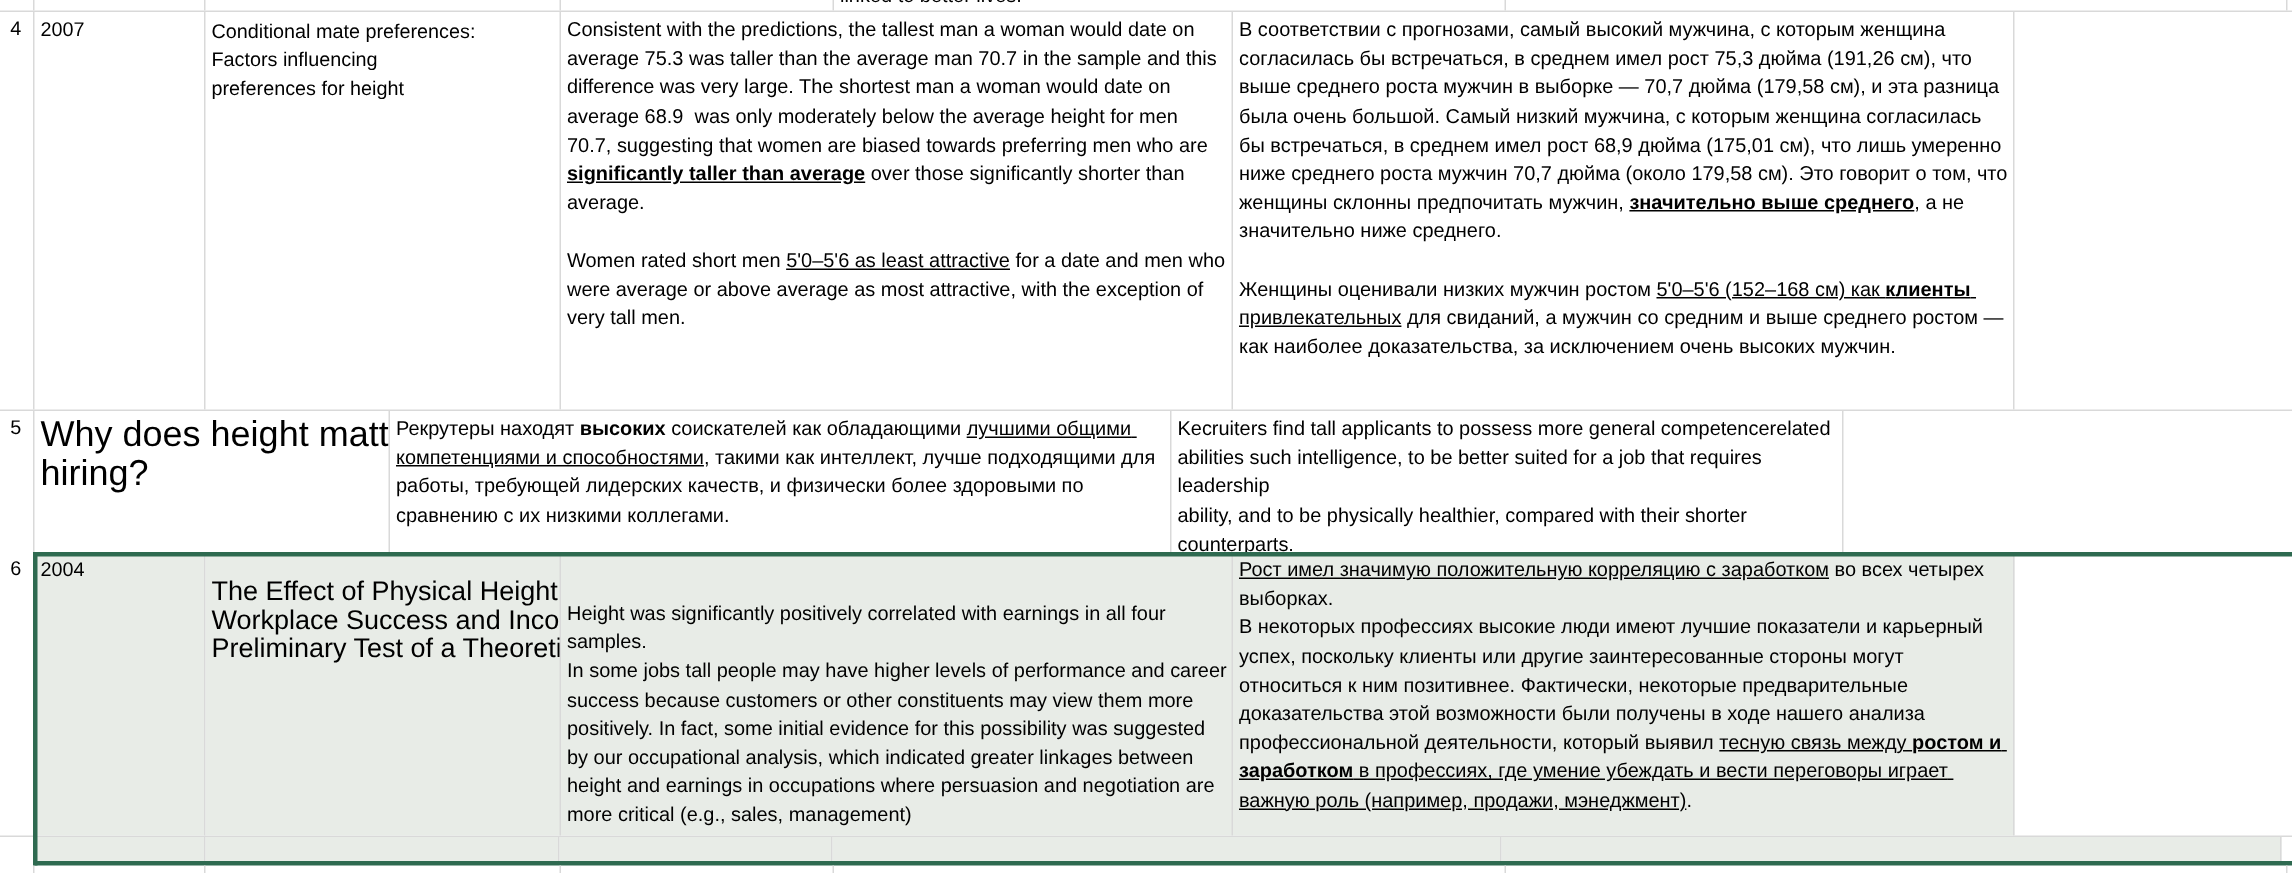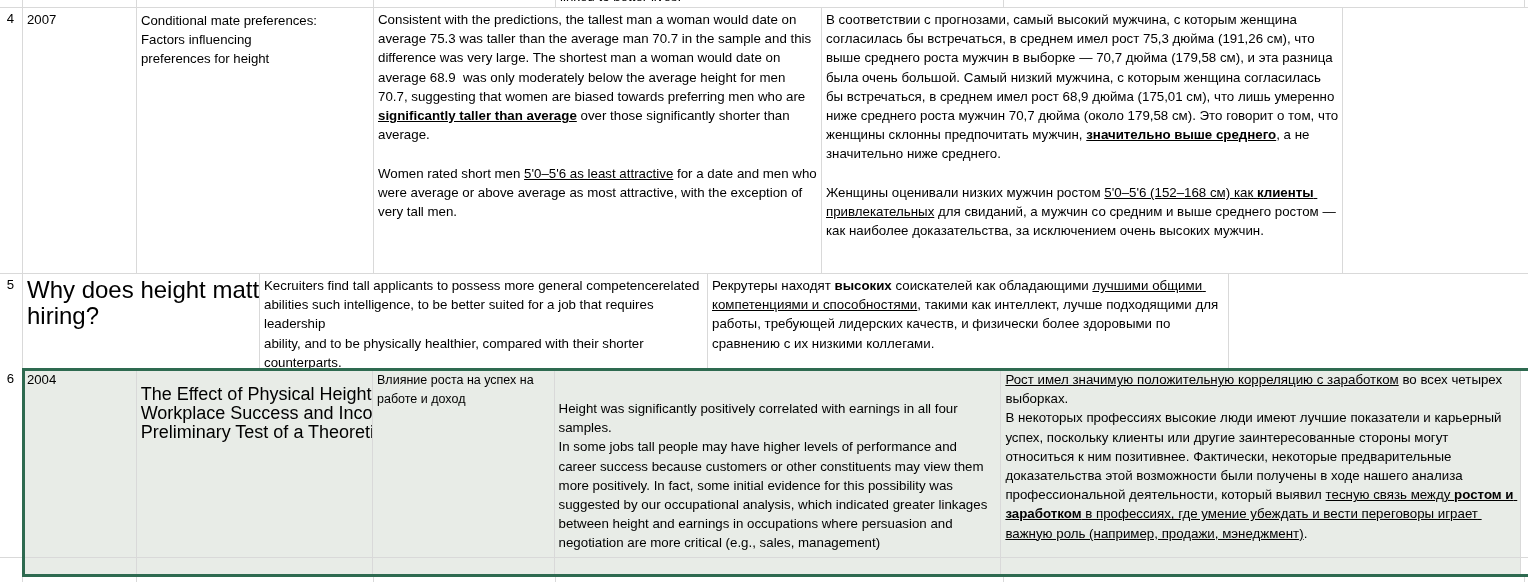--- a/index.html
+++ b/index.html
@@ -84,35 +84,33 @@
     <div class="cell cF body-text"><span>В соответствии с прогнозами, самый высокий мужчина, с которым женщина согласилась бы встречаться, в среднем имел рост 75,3 дюйма (191,26 см), что выше среднего роста мужчин в выборке — 70,7 дюйма (179,58 см), и эта разница была очень большой. Самый низкий мужчина, с которым женщина согласилась бы встречаться, в среднем имел рост 68,9 дюйма (175,01 см), что лишь умеренно ниже среднего роста мужчин 70,7 дюйма (около 179,58 см). Это говорит о том, что женщины склонны предпочитать мужчин, </span><span class="b u">значительно выше среднего</span><span>, а не значительно ниже среднего.
 
 Женщины оценивали низких мужчин ростом </span><span class="u">5'0–5'6 (152–168 см) как </span><span class="b u">клиенты</span><span class="u"> привлекательных</span><span> для свиданий, а мужчин со средним и выше среднего ростом — как наиболее доказательства, за исключением очень высоких мужчин.</span></div>
     <div class="cell cG"></div>
   </div>
 
   <div class="row r5">
     <div class="cell cA rownum">5</div>
     <div class="cell cC title-en-serif">Why does height matter in
 hiring?</div>
+    <div class="cell cF body-text"><span>Рекрутеры находят </span><span class="b">высоких</span><span> соискателей как обладающими </span><span class="u">лучшими общими компетенциями и способностями</span><span>, такими как интеллект, лучше подходящими для работы, требующей лидерских качеств, и физически более здоровыми по сравнению с их низкими коллегами.</span></div>
     <div class="cell cE body-text"><span>Kecruiters find tall applicants to possess more general competencerelated abilities such intelligence, to be better suited for a job that requires leadership
 ability, and to be physically healthier, compared with their shorter counterparts.</span></div>
-    <div class="cell cF body-text"><span>Рекрутеры находят </span><span class="b">высоких</span><span> соискателей как обладающими </span><span class="u">лучшими общими компетенциями и способностями</span><span>, такими как интеллект, лучше подходящими для работы, требующей лидерских качеств, и физически более здоровыми по сравнению с их низкими коллегами.</span></div>
     <div class="cell cG"></div>
   </div>
 
   <div class="selection-wrap">
     <div class="row r6 hborder">
       <div class="cell cA rownum">6</div>
       <div class="cell cB year fill">2004</div>
       <div class="cell cC title-en-c fill">The Effect of Physical Height on
 Workplace Success and Income:
 Preliminary Test of a Theoretical Model</div>
-      <div class="cell cD title-ru-c fill">Влияние роста на успех на
-работе и доход</div>
       <div class="cell cE body-text fill pad-blank-line"><span>Height was significantly positively correlated with earnings in all four samples.
 In some jobs tall people may have higher levels of performance and career success because customers or other constituents may view them more positively. In fact, some initial evidence for this possibility was suggested by our occupational analysis, which indicated greater linkages between height and earnings in occupations where persuasion and negotiation are more critical (e.g., sales, management)</span></div>
       <div class="cell cF body-text fill"><span class="u">Рост имел значимую положительную корреляцию с заработком</span><span> во всех четырех выборках.
 В некоторых профессиях высокие люди имеют лучшие показатели и карьерный успех, поскольку клиенты или другие заинтересованные стороны могут относиться к ним позитивнее. Фактически, некоторые предварительные доказательства этой возможности были получены в ходе нашего анализа профессиональной деятельности, который выявил </span><span class="u">тесную связь между </span><span class="b u">ростом и заработком</span><span class="u"> в профессиях, где умение убеждать и вести переговоры играет важную роль (например, продажи, мэнеджмент)</span><span>.</span></div>
       <div class="cell cG"></div>
     </div>
     <div class="row empty-sel">
       <div class="cell cA"></div>
       <div class="cell cB fill"></div>
       <div class="cell cC fill"></div>

